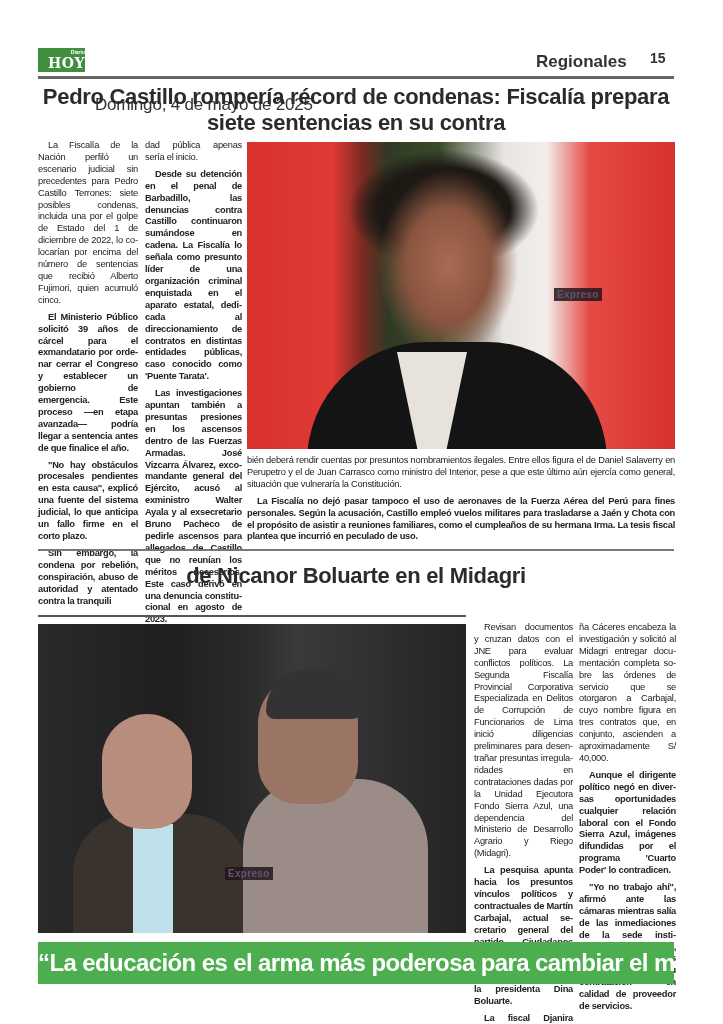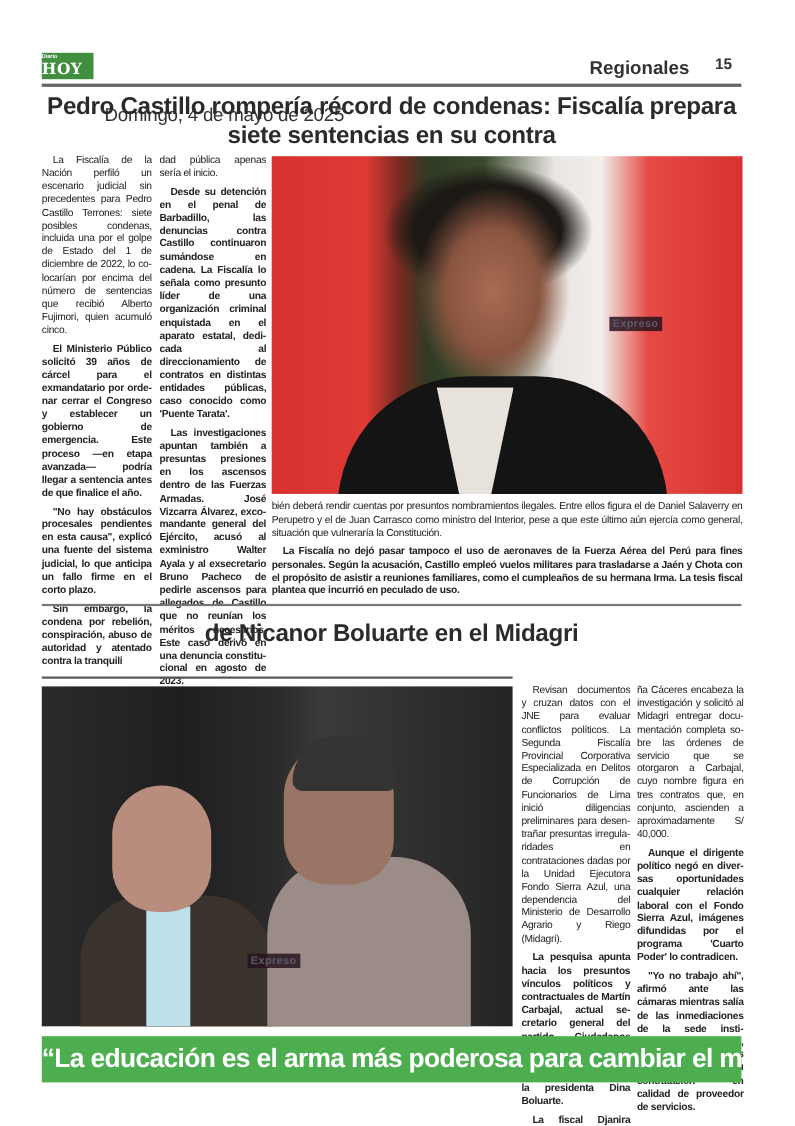--- a/index.html
+++ b/index.html
@@ -2,21 +2,21 @@
 <html><head>
 <meta charset="utf-8">
 <style>
   * { box-sizing: border-box; margin: 0; padding: 0; }
   html, body { width: 723px; height: 1024px; background: #ffffff; overflow: hidden; }
   body { position: relative; font-family: "Liberation Sans", sans-serif; color: #1a1a1a; }
 
   .abs { position: absolute; }
 
   
-  .logo { left: 38px; top: 48px; width: 47px; height: 24px; background: #3f8f3f; color: #fff; text-align: left; }
+  .logo { left: 38px; top: 48px; width: 47px; height: 24px; background: #3f8f3f; color: #fff; text-align: right; }
   .logo .small { font-size: 5px; font-weight: bold; line-height: 7px; display: block; padding-top: 1px; }
   .logo .big { font-family: "DejaVu Serif", serif; font-size: 14px; font-weight: bold; line-height: 14px; display: block; letter-spacing: 0.5px; }
   .date { left: 95px; top: 52px; font-size: 17px; color: #333; letter-spacing: -0.2px; margin-top: 43px; }
   .section { left: 536px; top: 52px; font-size: 17px; font-weight: bold; color: #333; }
   .pageno { left: 650px; top: 50px; font-size: 14px; font-weight: bold; color: #333; }
   .rule-top { left: 38px; top: 76px; width: 636px; height: 3px; background: #666; }
 
   
   .headline { left: 38px; width: 636px; text-align: center; font-weight: bold; color: #2b2b2b; font-size: 22px; line-height: 26px; letter-spacing: -0.3px; }
   .h1 { top: 84px; }

